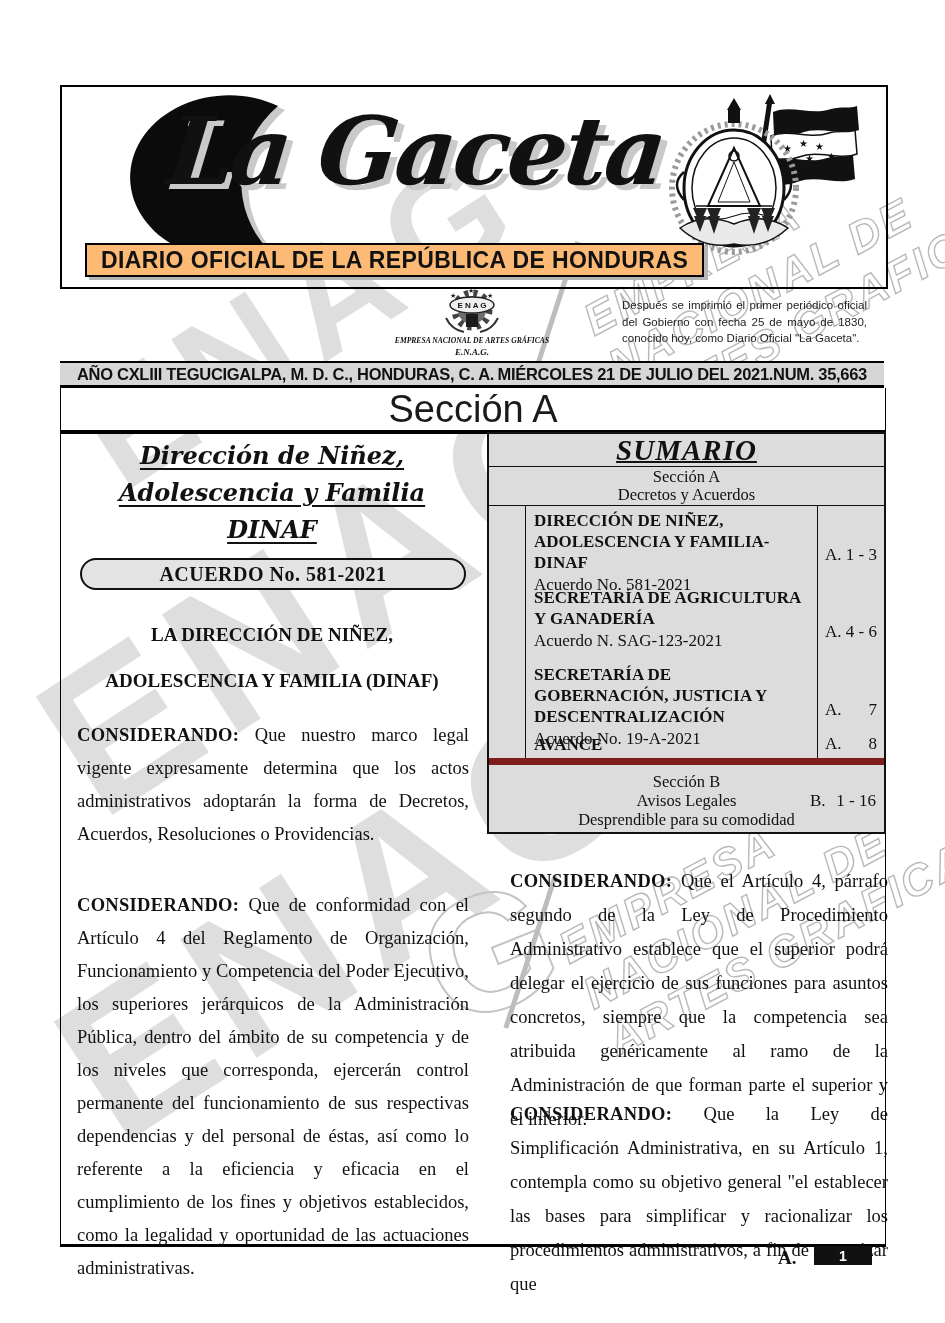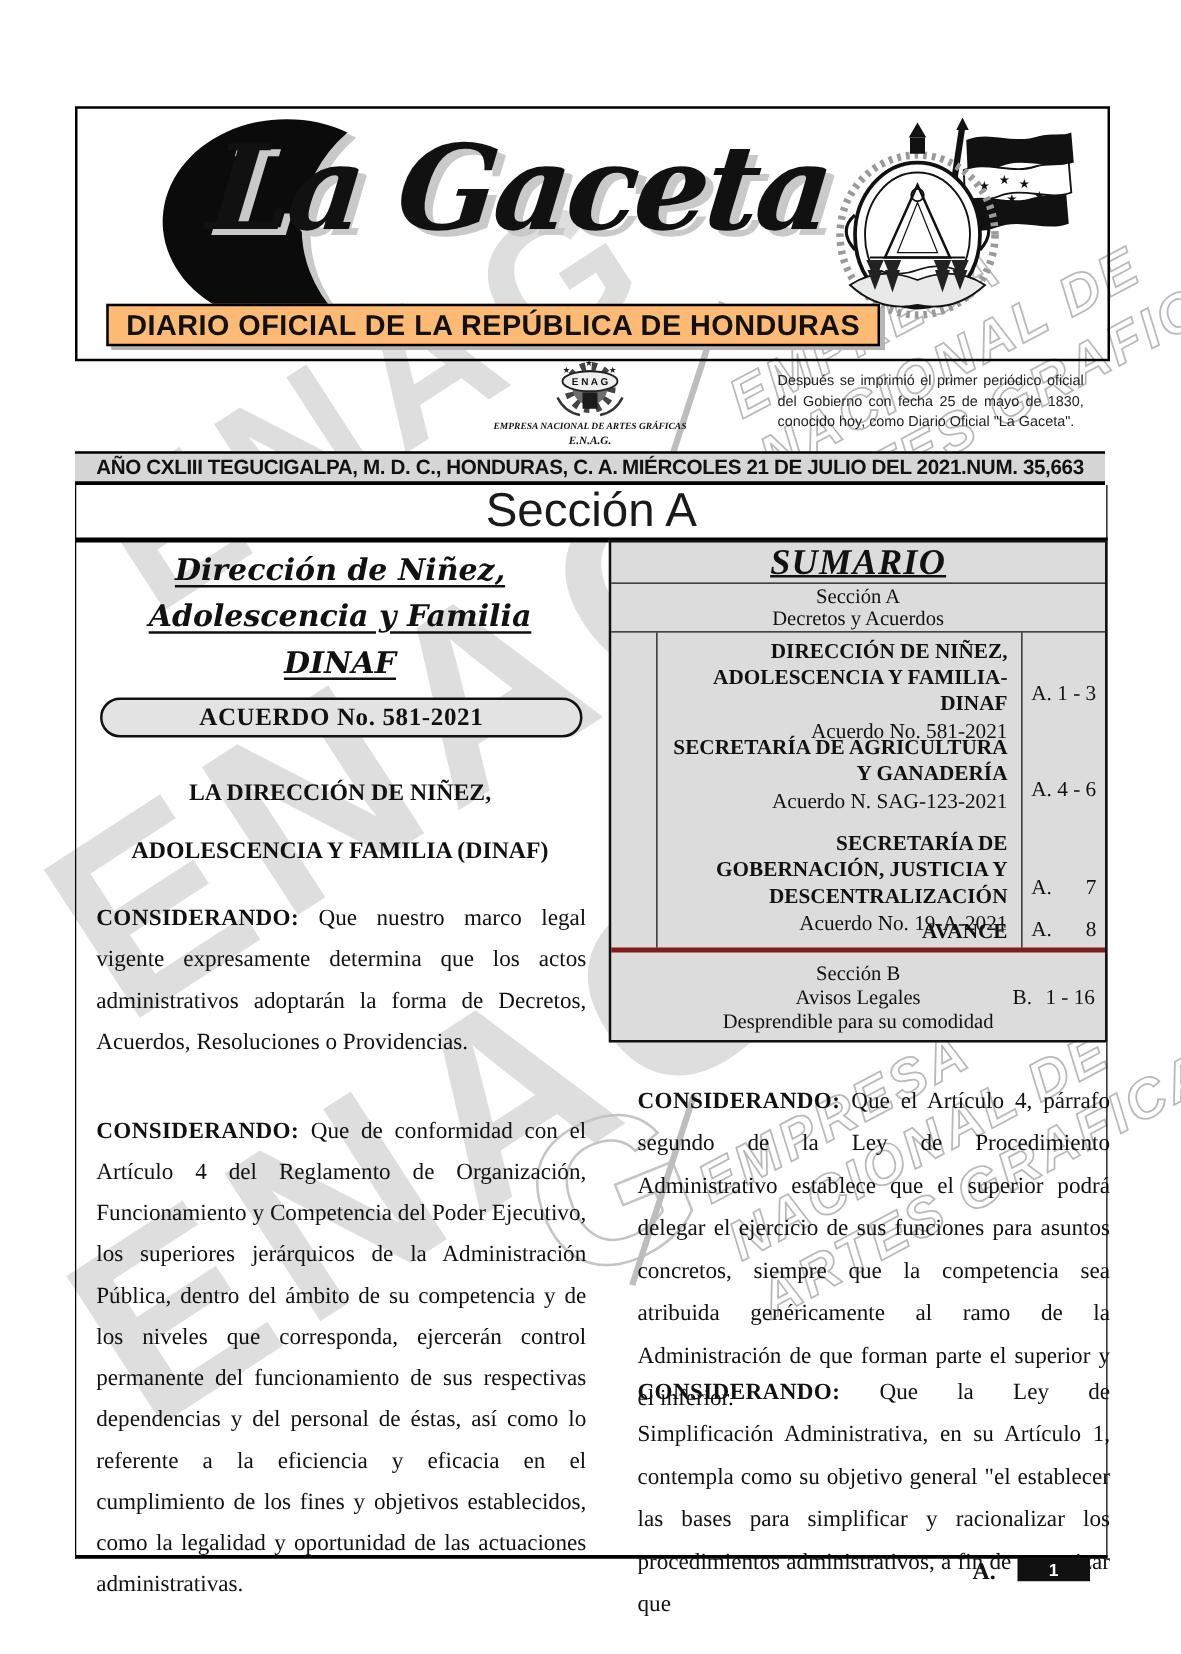--- a/index.html
+++ b/index.html
@@ -69,21 +69,21 @@
 
   
   #sumario{left:487px;top:432px;width:395px;height:398px;border:2px solid #111;
       background:#dcdcdc;z-index:2;}
   #sumario .trow{height:32px;border-bottom:1px solid #111;display:flex;align-items:center;
       justify-content:center;}
   #sumario-title{font-family:"Liberation Serif",serif;font-weight:bold;font-style:italic;
       font-size:29px;text-decoration:underline;text-decoration-thickness:2px;letter-spacing:1px;}
   #sumario .srow{height:38px;border-bottom:1px solid #111;display:flex;flex-direction:column;
       align-items:center;justify-content:center;font-size:16.5px;line-height:18px;}
-  #sum-entries{position:relative;height:252px;border-bottom:4px solid #7f1d1d;text-align:right;}
+  #sum-entries{position:relative;height:252px;border-bottom:7px solid #7f1d1d;}
   #sum-entries .vline{position:absolute;top:0;bottom:0;width:1px;background:#111;}
   .sum-entry{position:absolute;left:45px;width:272px;font-size:17px;line-height:21px;}
   .sum-entry .nm{font-weight:bold;}
   .sum-entry .dt{margin-top:1px;}
   .sum-pages{position:absolute;right:7px;width:52px;display:flex;justify-content:space-between;
       font-size:17px;}
   #sum-secb{position:relative;height:auto;padding-top:7px;text-align:center;font-size:16.5px;
       line-height:19px;}
   #secb-pages{position:absolute;right:8px;top:26px;width:66px;display:flex;
       justify-content:space-between;font-size:17px;}

